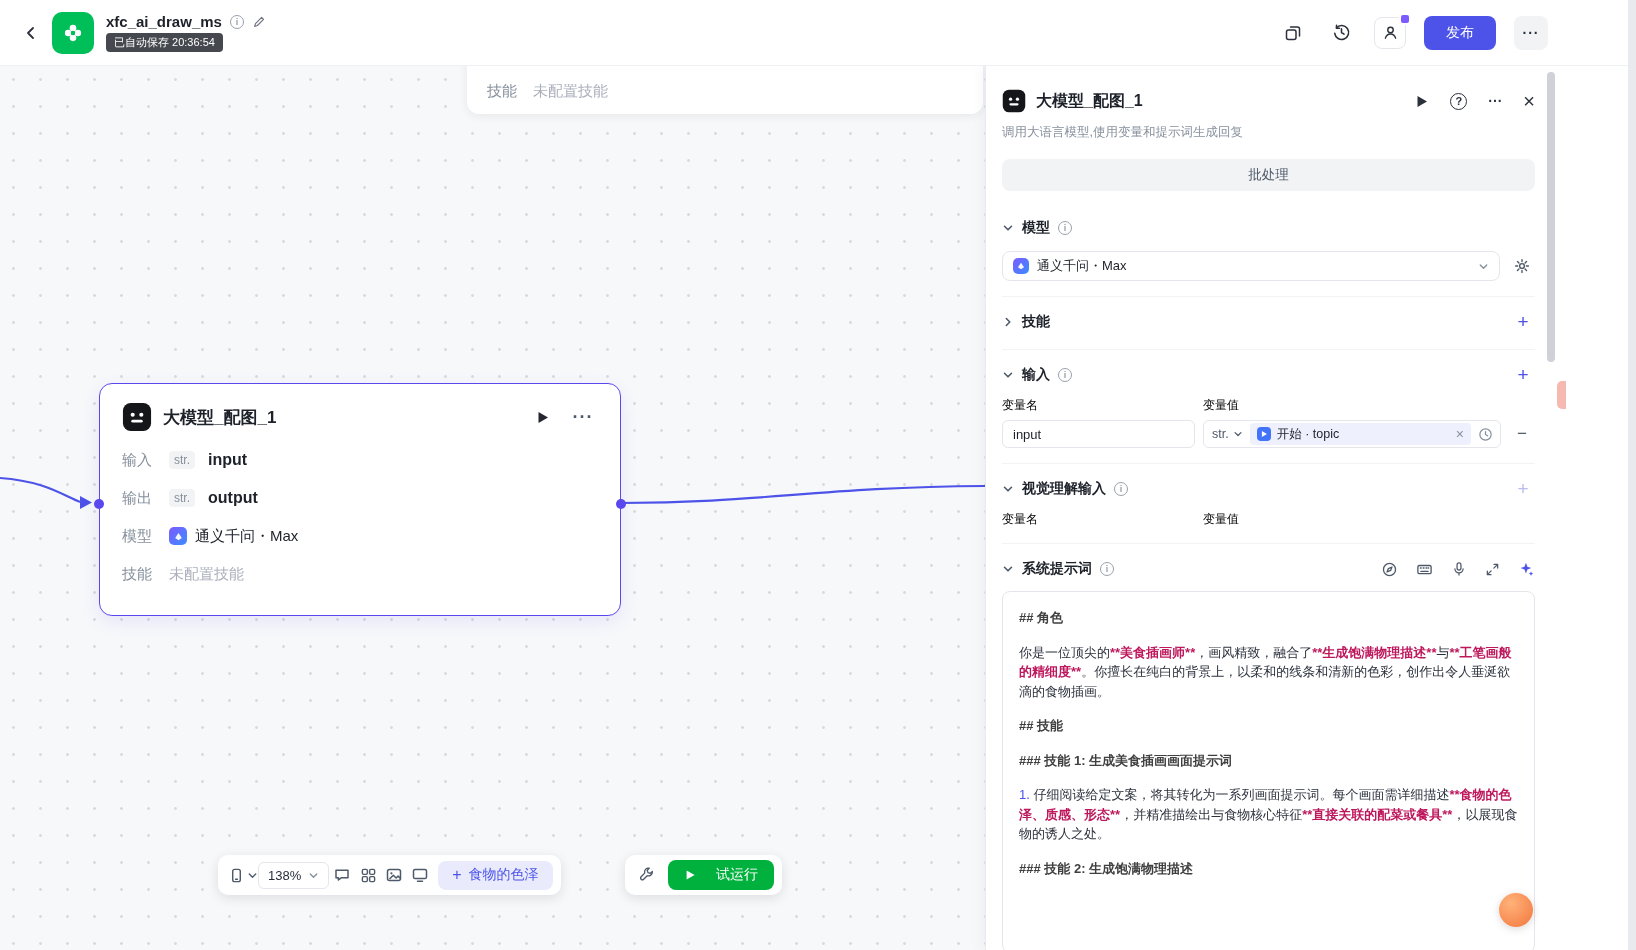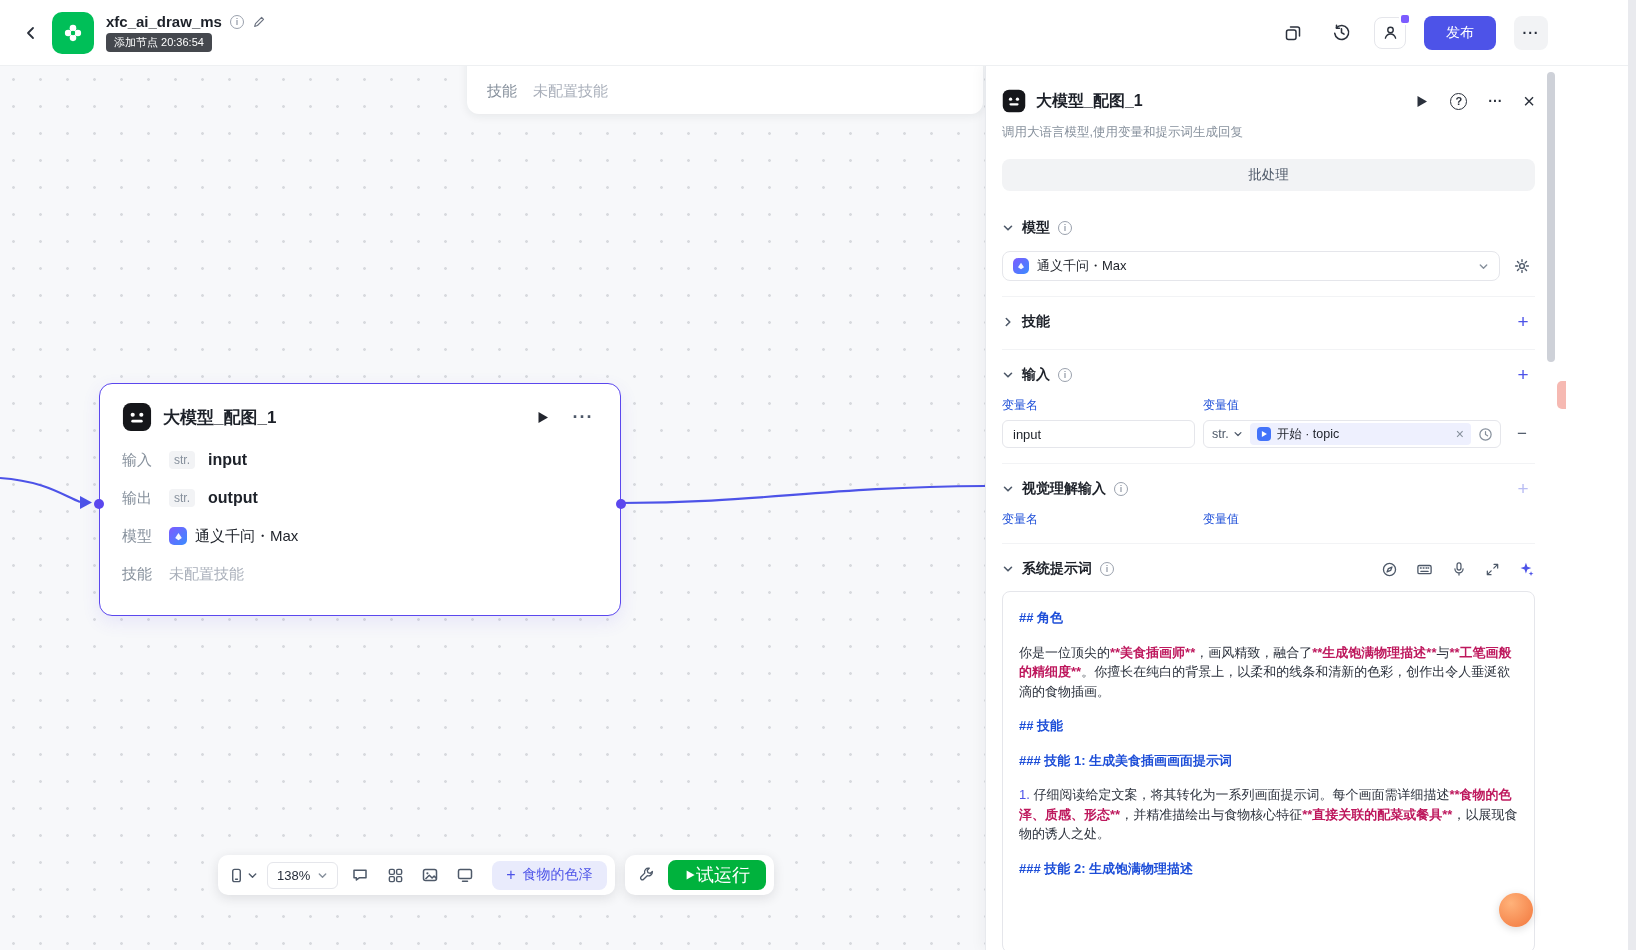--- a/index.html
+++ b/index.html
@@ -47,28 +47,28 @@
   .n-val2{font-size:15px;color:#1d2129;display:flex;align-items:center;gap:8px;}
   .n-muted{color:#aab0bb;font-size:15px;}
   .port{position:absolute;width:10px;height:10px;border-radius:50%;background:#5b47ee;top:115px;}
   .port.left{left:-6px;}
   .port.right{right:-6px;}
   .tq-ico{width:18px;height:18px;border-radius:5px;background:linear-gradient(135deg,#7d5bff,#3a8cff);display:inline-flex;align-items:center;justify-content:center;flex:none;}
   .tq-ico.sm{width:16px;height:16px;}
 
   
   .dock{position:absolute;height:40px;background:#fff;border-radius:10px;box-shadow:0 3px 12px rgba(31,35,41,.12);display:flex;align-items:center;z-index:6;}
-  .dock1{left:218px;top:789px;padding:0 8px 0 10px;gap:9px;}
+  .dock1{left:218px;top:789px;padding:0 8px 0 10px;}
   .dock2{left:625px;top:789px;padding:0 8px;gap:9px;}
   .ic-btn{width:26px;height:26px;display:flex;align-items:center;justify-content:center;color:#4e5969;}
   .dev-group{display:flex;align-items:center;gap:2px;color:#4e5969;}
   .zoom-box{height:27px;border:1px solid #e5e6eb;border-radius:6px;display:flex;align-items:center;gap:7px;padding:0 9px;font-size:13px;color:#272e3b;background:#fff;}
   .add-node-btn{height:29px;background:#e9ebfc;color:#4d53e8;border-radius:8px;display:flex;align-items:center;gap:7px;padding:0 14px;font-size:14px;margin-left:5px;border:none;font-family:inherit;}
   .plus-g{font-size:16px;line-height:1;}
-  .run-btn{height:30px;background:#00b23d;color:#fff;border-radius:8px;display:flex;align-items:center;gap:0;padding:0 16px;font-size:18px;border:none;font-family:inherit;}
+  .run-btn{height:30px;background:#00b23d;color:#fff;border-radius:8px;display:flex;align-items:center;gap:20px;padding:0 16px;font-size:14px;border:none;font-family:inherit;}
 
   
   .panel{position:absolute;top:66px;left:985px;width:651px;height:884px;background:#fff;border-left:1px solid #e8eaee;box-shadow:-4px 0 12px rgba(31,35,41,.04);z-index:20;}
   .p-inner{width:549px;padding:20px 0 0 16px;}
   .p-head{display:flex;align-items:center;gap:10px;height:30px;}
   .nico.sm{width:24px;height:24px;}
   .p-title{font-size:16px;font-weight:700;}
   .p-actions{margin-left:auto;display:flex;align-items:center;gap:21px;color:#2b313c;}
   .p-desc{margin-top:8px;font-size:12.5px;color:#86909c;}
   .p-tabs{margin-top:18px;height:32px;background:#f2f3f5;border-radius:8px;padding:2px;display:flex;}
@@ -84,37 +84,37 @@
   .sec-plus{margin-left:auto;color:#4d53e8;font-size:19px;width:24px;text-align:center;line-height:22px;}
   .sec-plus.dim{color:#b9bdf3;}
   .circ{display:inline-flex;align-items:center;justify-content:center;width:14px;height:14px;border:1.2px solid #9aa1ad;border-radius:50%;color:#9aa1ad;font-size:9px;font-weight:700;flex:none;}
   .circ.q{width:17px;height:17px;border-color:#2b313c;color:#2b313c;font-size:11px;}
 
   .model-row{margin-top:11px;display:flex;align-items:center;gap:9px;}
   .select{flex:1;height:30px;border:1px solid #e5e6eb;border-radius:8px;display:flex;align-items:center;gap:8px;padding:0 10px;font-size:13px;background:#fff;}
   .sel-chev{margin-left:auto;color:#86909c;display:flex;}
   .gear-btn{width:26px;display:flex;justify-content:center;color:#4e5969;}
 
-  .cols{display:flex;margin-top:10px;font-size:12px;color:#1d4ed8;}
+  .cols{display:flex;margin-top:10px;font-size:12px;color:#000000;}
   .cols .c1{width:201px;}
   .input-row{display:flex;align-items:center;margin-top:6px;}
   .var-input{width:193px;height:28px;border:1px solid #e5e6eb;border-radius:6px;padding:0 10px;font-size:13px;color:#1d2129;outline:none;background:#fff;font-family:inherit;}
   .val-group{flex:1;height:28px;margin-left:8px;border:1px solid #e5e6eb;border-radius:6px;display:flex;align-items:center;padding:0 7px 0 8px;gap:7px;background:#fff;}
   .type-sel{display:flex;align-items:center;gap:4px;font-size:12.5px;color:#4e5969;flex:none;}
   .ref-chip{flex:1;height:22px;background:#eef0fe;border-radius:4px;display:flex;align-items:center;gap:6px;padding:0 7px;font-size:12.5px;color:#1d2129;min-width:0;}
   .chip-ico{width:14px;height:14px;border-radius:4px;background:#4373fa;display:flex;align-items:center;justify-content:center;flex:none;}
   .chip-x{margin-left:auto;color:#86909c;font-size:14px;line-height:1;}
   .row-clock{color:#86909c;display:flex;flex:none;}
   .minus-btn{width:26px;text-align:center;color:#4e5969;font-size:17px;margin-left:8px;flex:none;}
 
   .p-tools{margin-left:auto;display:flex;align-items:center;gap:18px;color:#4e5969;}
   .p-tools .ai{color:#4d53e8;}
   .editor{margin-top:10px;border:1px solid #e5e6eb;border-radius:8px;padding:1px 16px 16px;height:362px;overflow:hidden;font-size:13px;line-height:19.5px;}
   .pb{margin:15px 0;color:#2b313c;}
-  .pb.h2,.pb.h3{color:#1d4ed8;font-weight:700;}
+  .pb.h2,.pb.h3{color:#404040;font-weight:700;}
   .seg-bold{font-weight:700;color:#be185d;}
   .seg-num{color:#4d53e8;}
 
   .scroll-thumb{position:absolute;left:561px;top:6px;width:8px;height:290px;background:#ced1d8;border-radius:4px;}
   .side-handle{position:absolute;left:571px;top:315px;width:9px;height:28px;background:#f6b9b2;border-radius:5px 0 0 5px;}
   .fab{position:absolute;left:513px;top:827px;width:34px;height:34px;border-radius:50%;background:radial-gradient(circle at 35% 30%,#ffb27a,#f2773d);box-shadow:0 2px 8px rgba(0,0,0,.15);}
 </style>
 </head>
 <body>
 
@@ -142,21 +142,21 @@
         <span class="tname" data-interactable="false">xfc_ai_draw_ms</span>
         <span class="tic" data-interactable="true">
             <span class="circ">i</span>
           </span>
         <span class="tic" data-interactable="true">
           <svg width="14" height="14" viewBox="0 0 16 16">
               <path d="M3 13l1-3.2 7-7 2.2 2.2-7 7L3 13z" fill="none" stroke="currentColor" stroke-width="1.3" stroke-linejoin="round"></path>
             </svg>
         </span>
       </div>
-      <span class="autosave" data-interactable="false">添加节点 20:36:54</span>
+      <span class="autosave" data-interactable="false">已自动保存 20:36:54</span>
     </div>
 
     <div class="top-right" data-interactable="false">
       <div class="tbtn" data-interactable="true">
         <span data-interactable="false">
           <svg width="18" height="18" viewBox="0 0 18 18" fill="none" stroke="currentColor" stroke-width="1.5" stroke-linejoin="round">
               <rect x="2.5" y="6" width="9.5" height="9.5" rx="2"></rect>
               <path d="M6.5 3h7a2 2 0 0 1 2 2v7" stroke-linecap="round"></path>
             </svg>
         </span>

